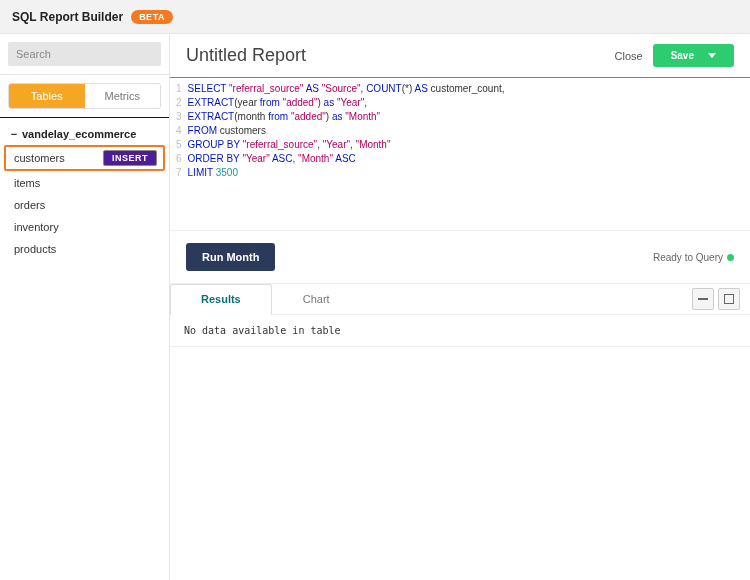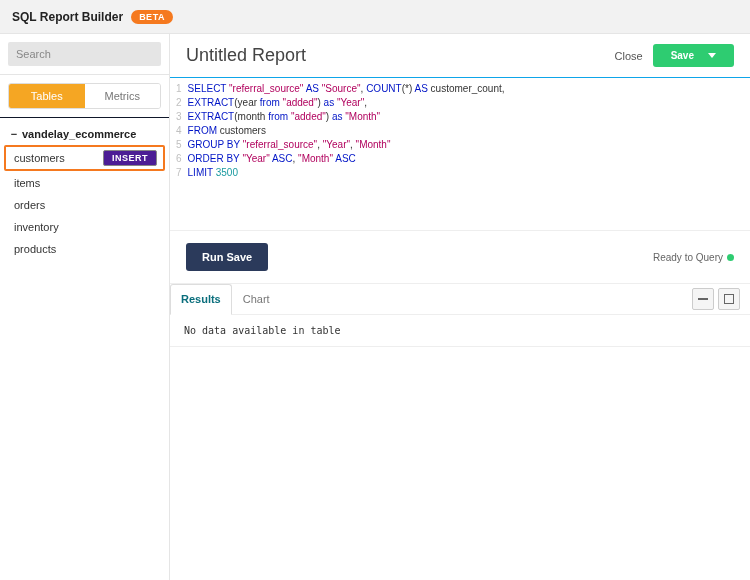--- a/index.html
+++ b/index.html
@@ -54,21 +54,21 @@
 
     
     .run-bar { display: flex; align-items: center; justify-content: space-between; padding: 12px 16px; border-bottom: 1px solid #eee; }
     .run-btn { background: #2b3a5b; color: #fff; border: none; border-radius: 3px; padding: 8px 16px; font-size: 11px; font-weight: 600; cursor: pointer; }
     .status { font-size: 10px; color: #666; display: flex; align-items: center; gap: 4px; }
     .status-dot { width: 7px; height: 7px; border-radius: 50%; background: #2ecc71; }
 
     
     .result-tabs-row { display: flex; align-items: center; justify-content: space-between; border-bottom: 1px solid #eee; padding: 0 10px 0 0; }
     .result-tabs { display: flex; }
-    .result-tab { padding: 8px 10px; font-size: 11px; color: #777; cursor: pointer; border: 1px solid transparent; }
+    .result-tab { padding: 8px 30px; font-size: 11px; color: #777; cursor: pointer; border: 1px solid transparent; }
     .result-tab.active { color: #0a6e7c; font-weight: 600; border: 1px solid #ddd; border-bottom-color: #fff; border-top-left-radius: 3px; border-top-right-radius: 3px; margin-bottom: -1px; background: #fff; }
     .result-tools { display: flex; gap: 4px; }
     .tool-btn { width: 22px; height: 22px; border: 1px solid #ccc; background: #f5f5f5; border-radius: 2px; display: flex; align-items: center; justify-content: center; cursor: pointer; }
     .dash-icon { width: 10px; height: 2px; background: #666; }
     .win-icon { width: 10px; height: 10px; border: 1.5px solid #666; }
 
     .no-data { padding: 10px 14px; font-family: Menlo, Consolas, monospace; font-size: 10px; color: #333; border-bottom: 1px solid #eee; }
   </style>
 </head>
 <body>
@@ -135,21 +135,21 @@
 <span class="fn">EXTRACT</span><span>(year </span><span class="kw">from</span><span class="str"> "added"</span><span>) </span><span class="kw">as</span><span class="str"> "Year"</span><span>,</span>
 <span class="fn">EXTRACT</span><span>(month </span><span class="kw">from</span><span class="str"> "added"</span><span>) </span><span class="kw">as</span><span class="str"> "Month"</span>
 <span class="kw">FROM</span><span> customers</span>
 <span class="kw">GROUP BY </span><span class="str">"referral_source"</span><span>, </span><span class="str">"Year"</span><span>, </span><span class="str">"Month"</span>
 <span class="kw">ORDER BY </span><span class="str">"Year"</span><span class="kw"> ASC</span><span>, </span><span class="str">"Month"</span><span class="kw"> ASC</span>
 <span class="kw">LIMIT </span><span class="num">3500</span></div>
       </div>
     </div>
 
     <div class="run-bar">
-      <button class="run-btn">Run Save</button>
+      <button class="run-btn">Run Month</button>
       <div class="status">
         <span>Ready to Query</span>
         <span class="status-dot"></span>
       </div>
     </div>
 
     <div class="result-tabs-row">
       <div class="result-tabs">
         <div class="result-tab active">Results</div>
         <div class="result-tab">Chart</div>

